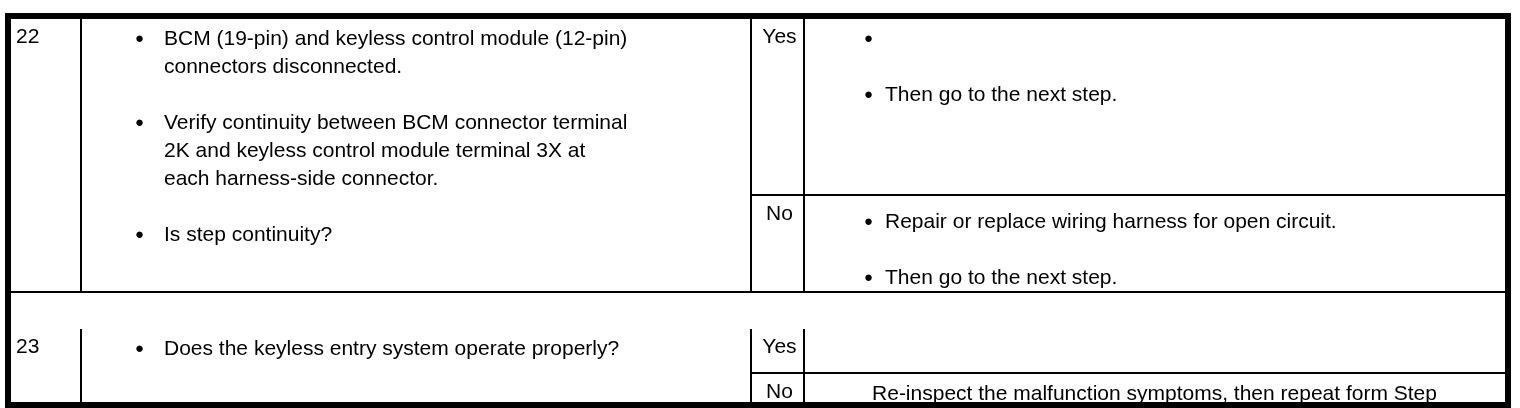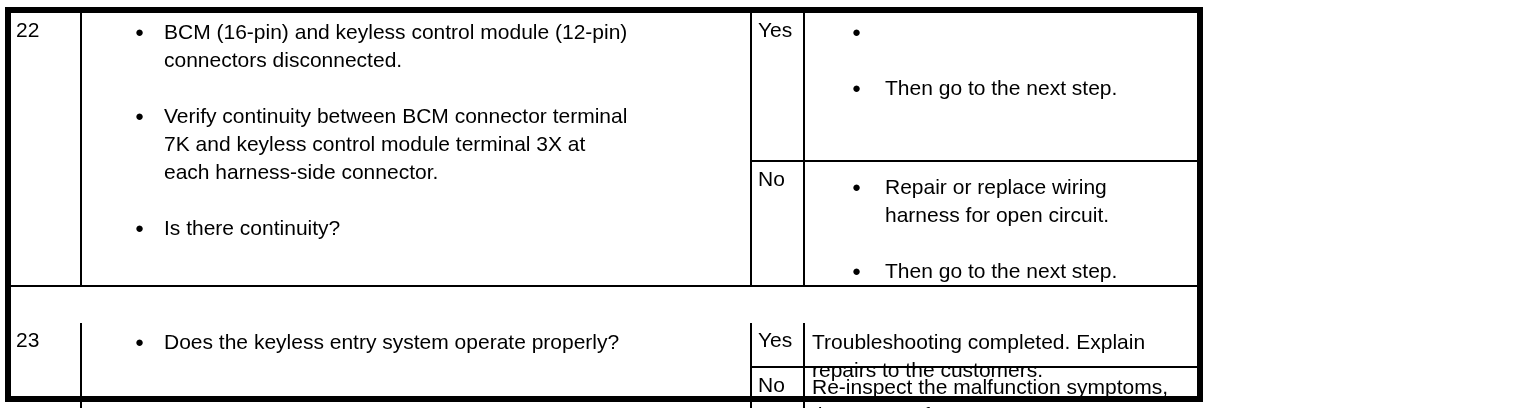--- a/index.html
+++ b/index.html
@@ -16,22 +16,22 @@
     font-size: 21px;
     line-height: 28px;
     color: #000000;
     -webkit-font-smoothing: none;
   }
   * { box-sizing: border-box; }
 
   .frame {
     position: absolute;
     left: 5px;
-    top: 7px;
-    width: 1198px;
+    top: 13px;
+    width: 1506px;
     height: 395px;
     border: 6px solid #000000;
     background: #ffffff;
     display: flex;
     flex-direction: column;
   }
 
   .step-row { display: flex; width: 100%; }
   .row-22 { height: 274px; border-bottom: 2px solid #000000; }
   .row-23 { flex: 1; margin-top: 36px; }
@@ -46,21 +46,21 @@
     width: 670px;
     flex: none;
     border-right: 2px solid #000000;
     padding: 5px 8px 0 53px;
   }
   .col-results {
     flex: 1;
     display: flex;
     flex-direction: column;
   }
-  .result-row { display: flex; width: 100%; }
+  .result-row { display: flex; width: 100%; text-align: center; }
   .result-row.divided { border-bottom: 2px solid #000000; }
   .row-22 .result-row.yes { height: 177px; }
   .row-22 .result-row.no { flex: 1; }
   .row-23 .result-row.yes { height: 45px; }
   .row-23 .result-row.no { flex: 1; }
 
   .col-answer {
     width: 53px;
     flex: none;
     border-right: 2px solid #000000;
@@ -92,32 +92,32 @@
 <div class="frame">
 
   <div class="step-row row-22">
     <div class="col-step">
       <span>22</span>
     </div>
 
     <div class="col-inspection">
       <div class="para">
         <span class="bullet">●</span>
-        <span class="ptext">BCM (16-pin) and keyless control module (12-pin)
+        <span class="ptext">BCM (19-pin) and keyless control module (12-pin)
 connectors disconnected.</span>
       </div>
       <div class="para">
         <span class="bullet">●</span>
         <span class="ptext">Verify continuity between BCM connector terminal
-7K and keyless control module terminal 3X at
+2K and keyless control module terminal 3X at
 each harness-side connector.</span>
       </div>
       <div class="para">
         <span class="bullet">●</span>
-        <span class="ptext">Is there continuity?</span>
+        <span class="ptext">Is step continuity?</span>
       </div>
     </div>
 
     <div class="col-results">
       <div class="result-row yes divided">
         <div class="col-answer">
           <span>Yes</span>
         </div>
         <div class="col-action">
           <div class="para">
@@ -158,23 +158,20 @@
         <span class="bullet">●</span>
         <span class="ptext">Does the keyless entry system operate properly?</span>
       </div>
     </div>
 
     <div class="col-results">
       <div class="result-row yes divided">
         <div class="col-answer">
           <span>Yes</span>
         </div>
-        <div class="col-action plain">
-          <div class="plain-text">Troubleshooting completed. Explain repairs to the customers.</div>
-        </div>
       </div>
 
       <div class="result-row no">
         <div class="col-answer">
           <span>No</span>
         </div>
         <div class="col-action plain">
           <div class="plain-text">Re-inspect the malfunction symptoms, then repeat form Step
 2 if malfunction recurs.</div>
         </div>

